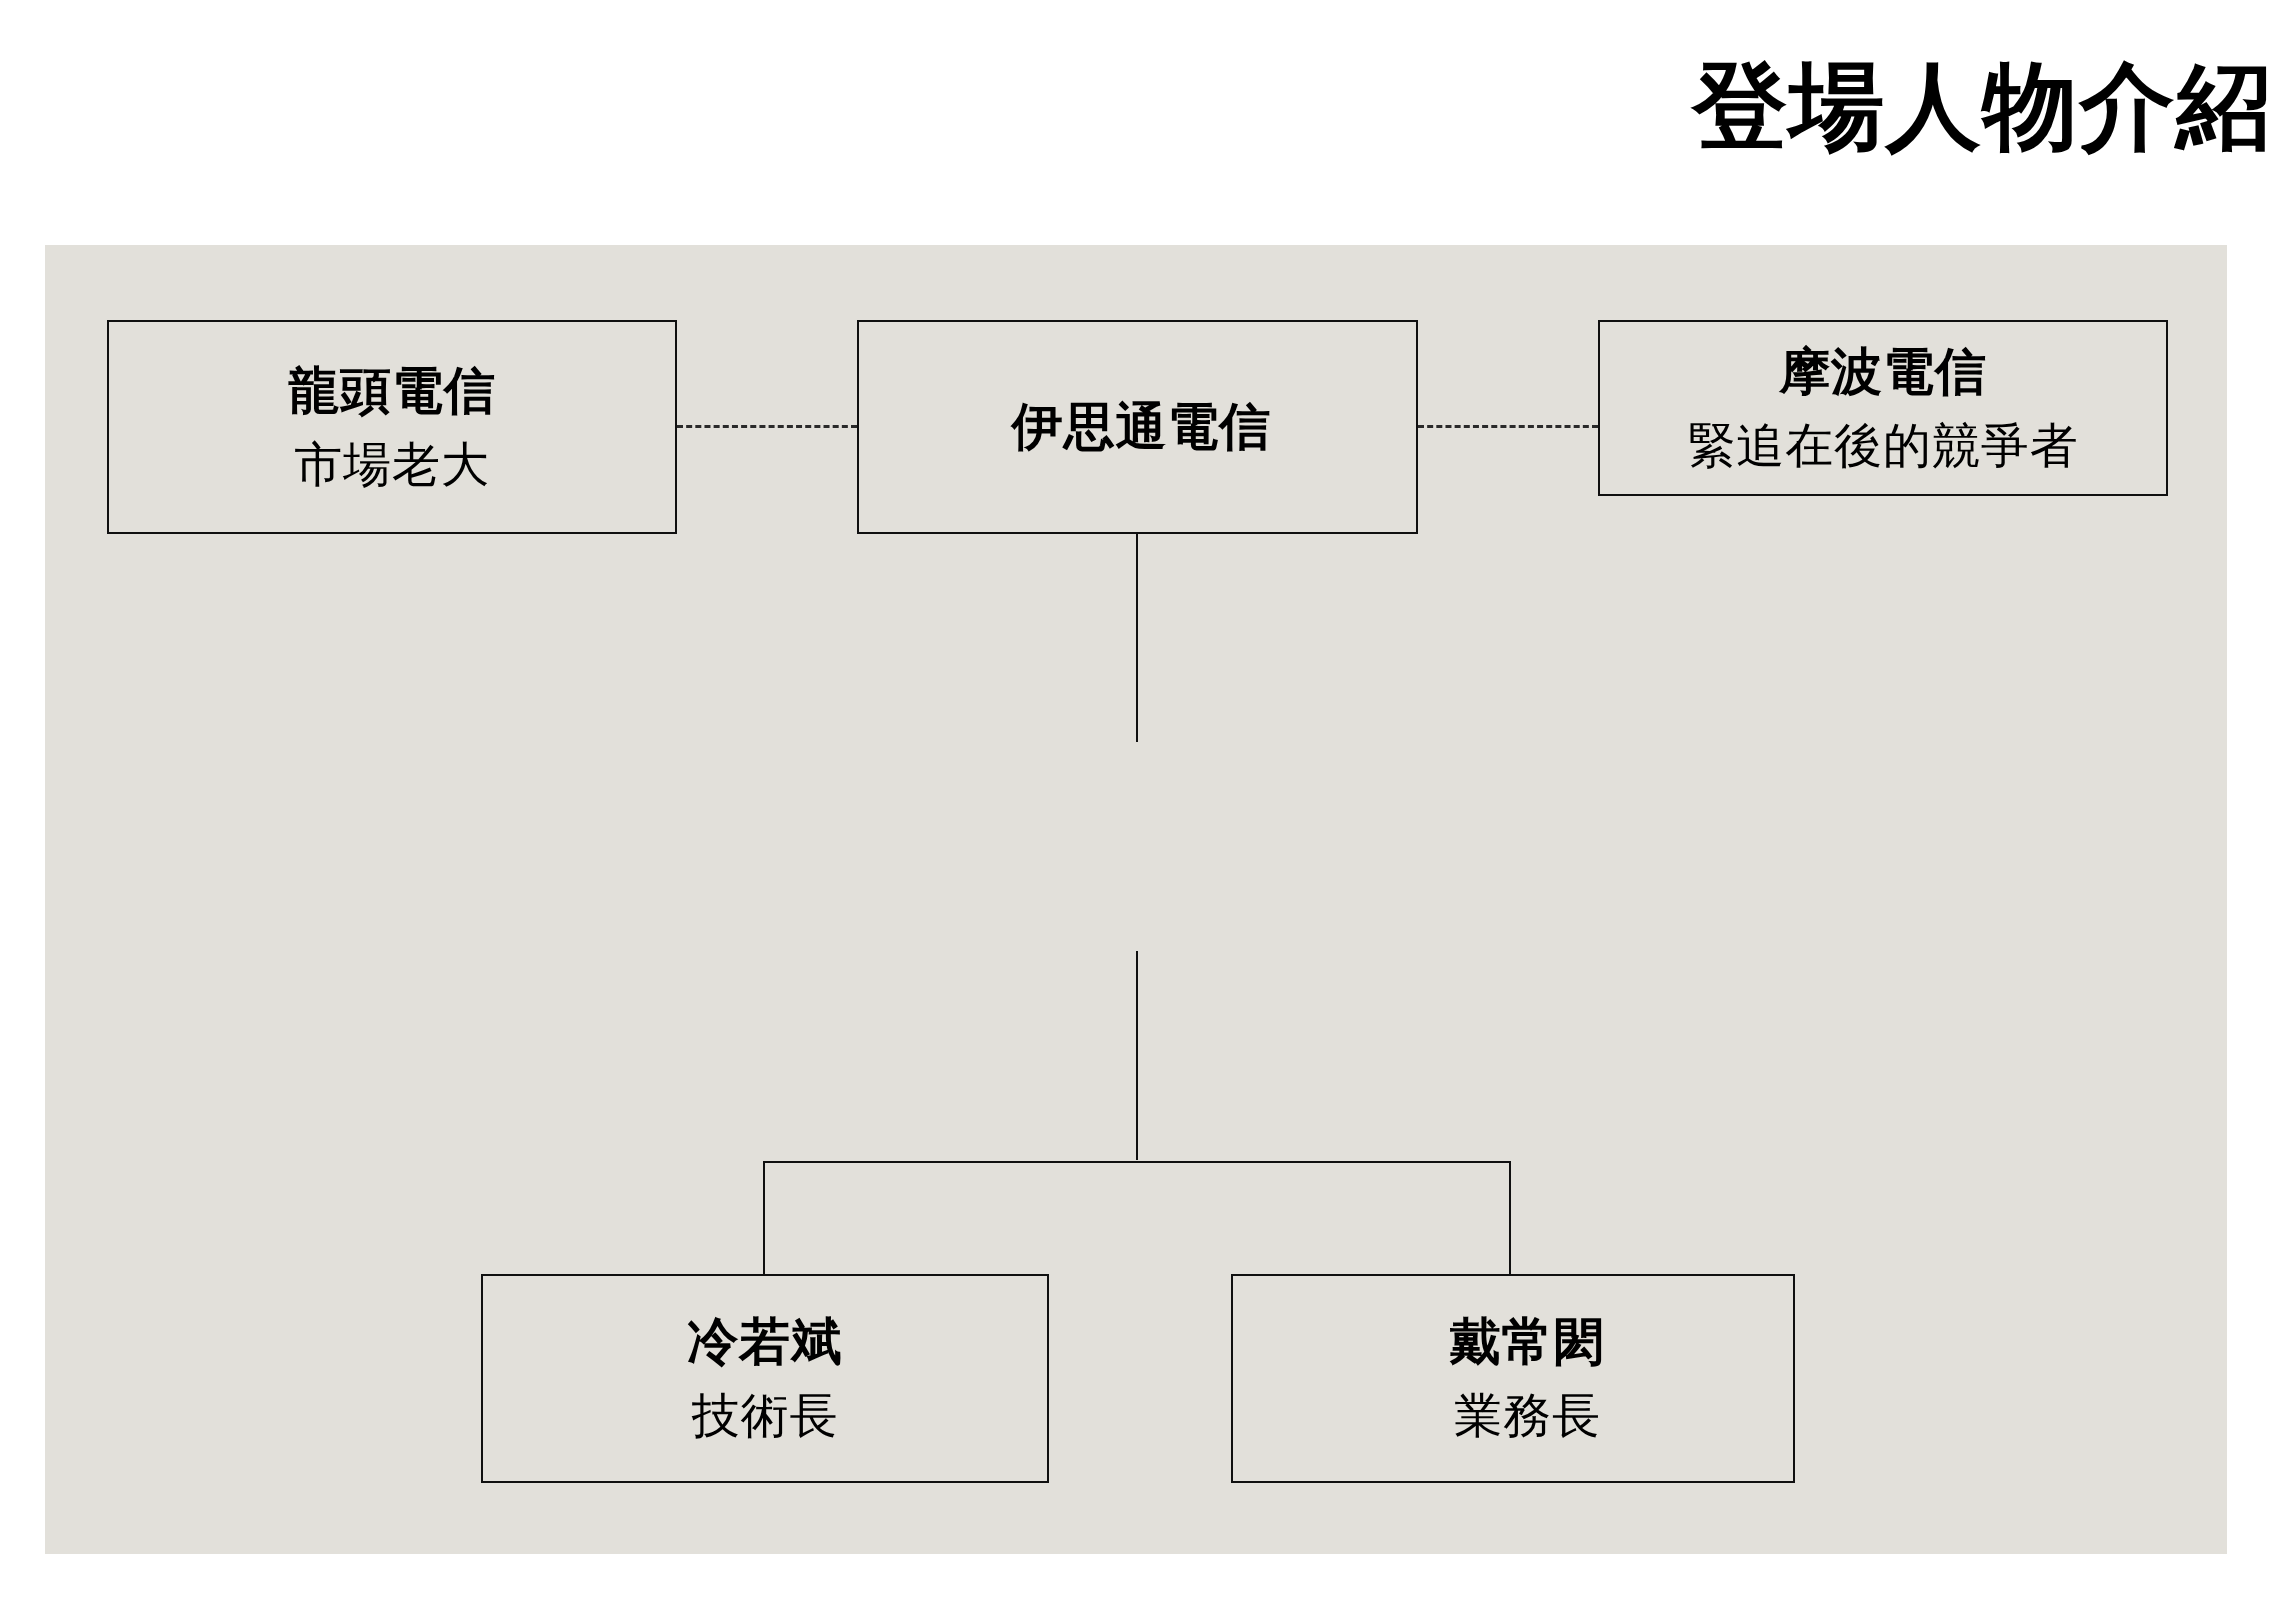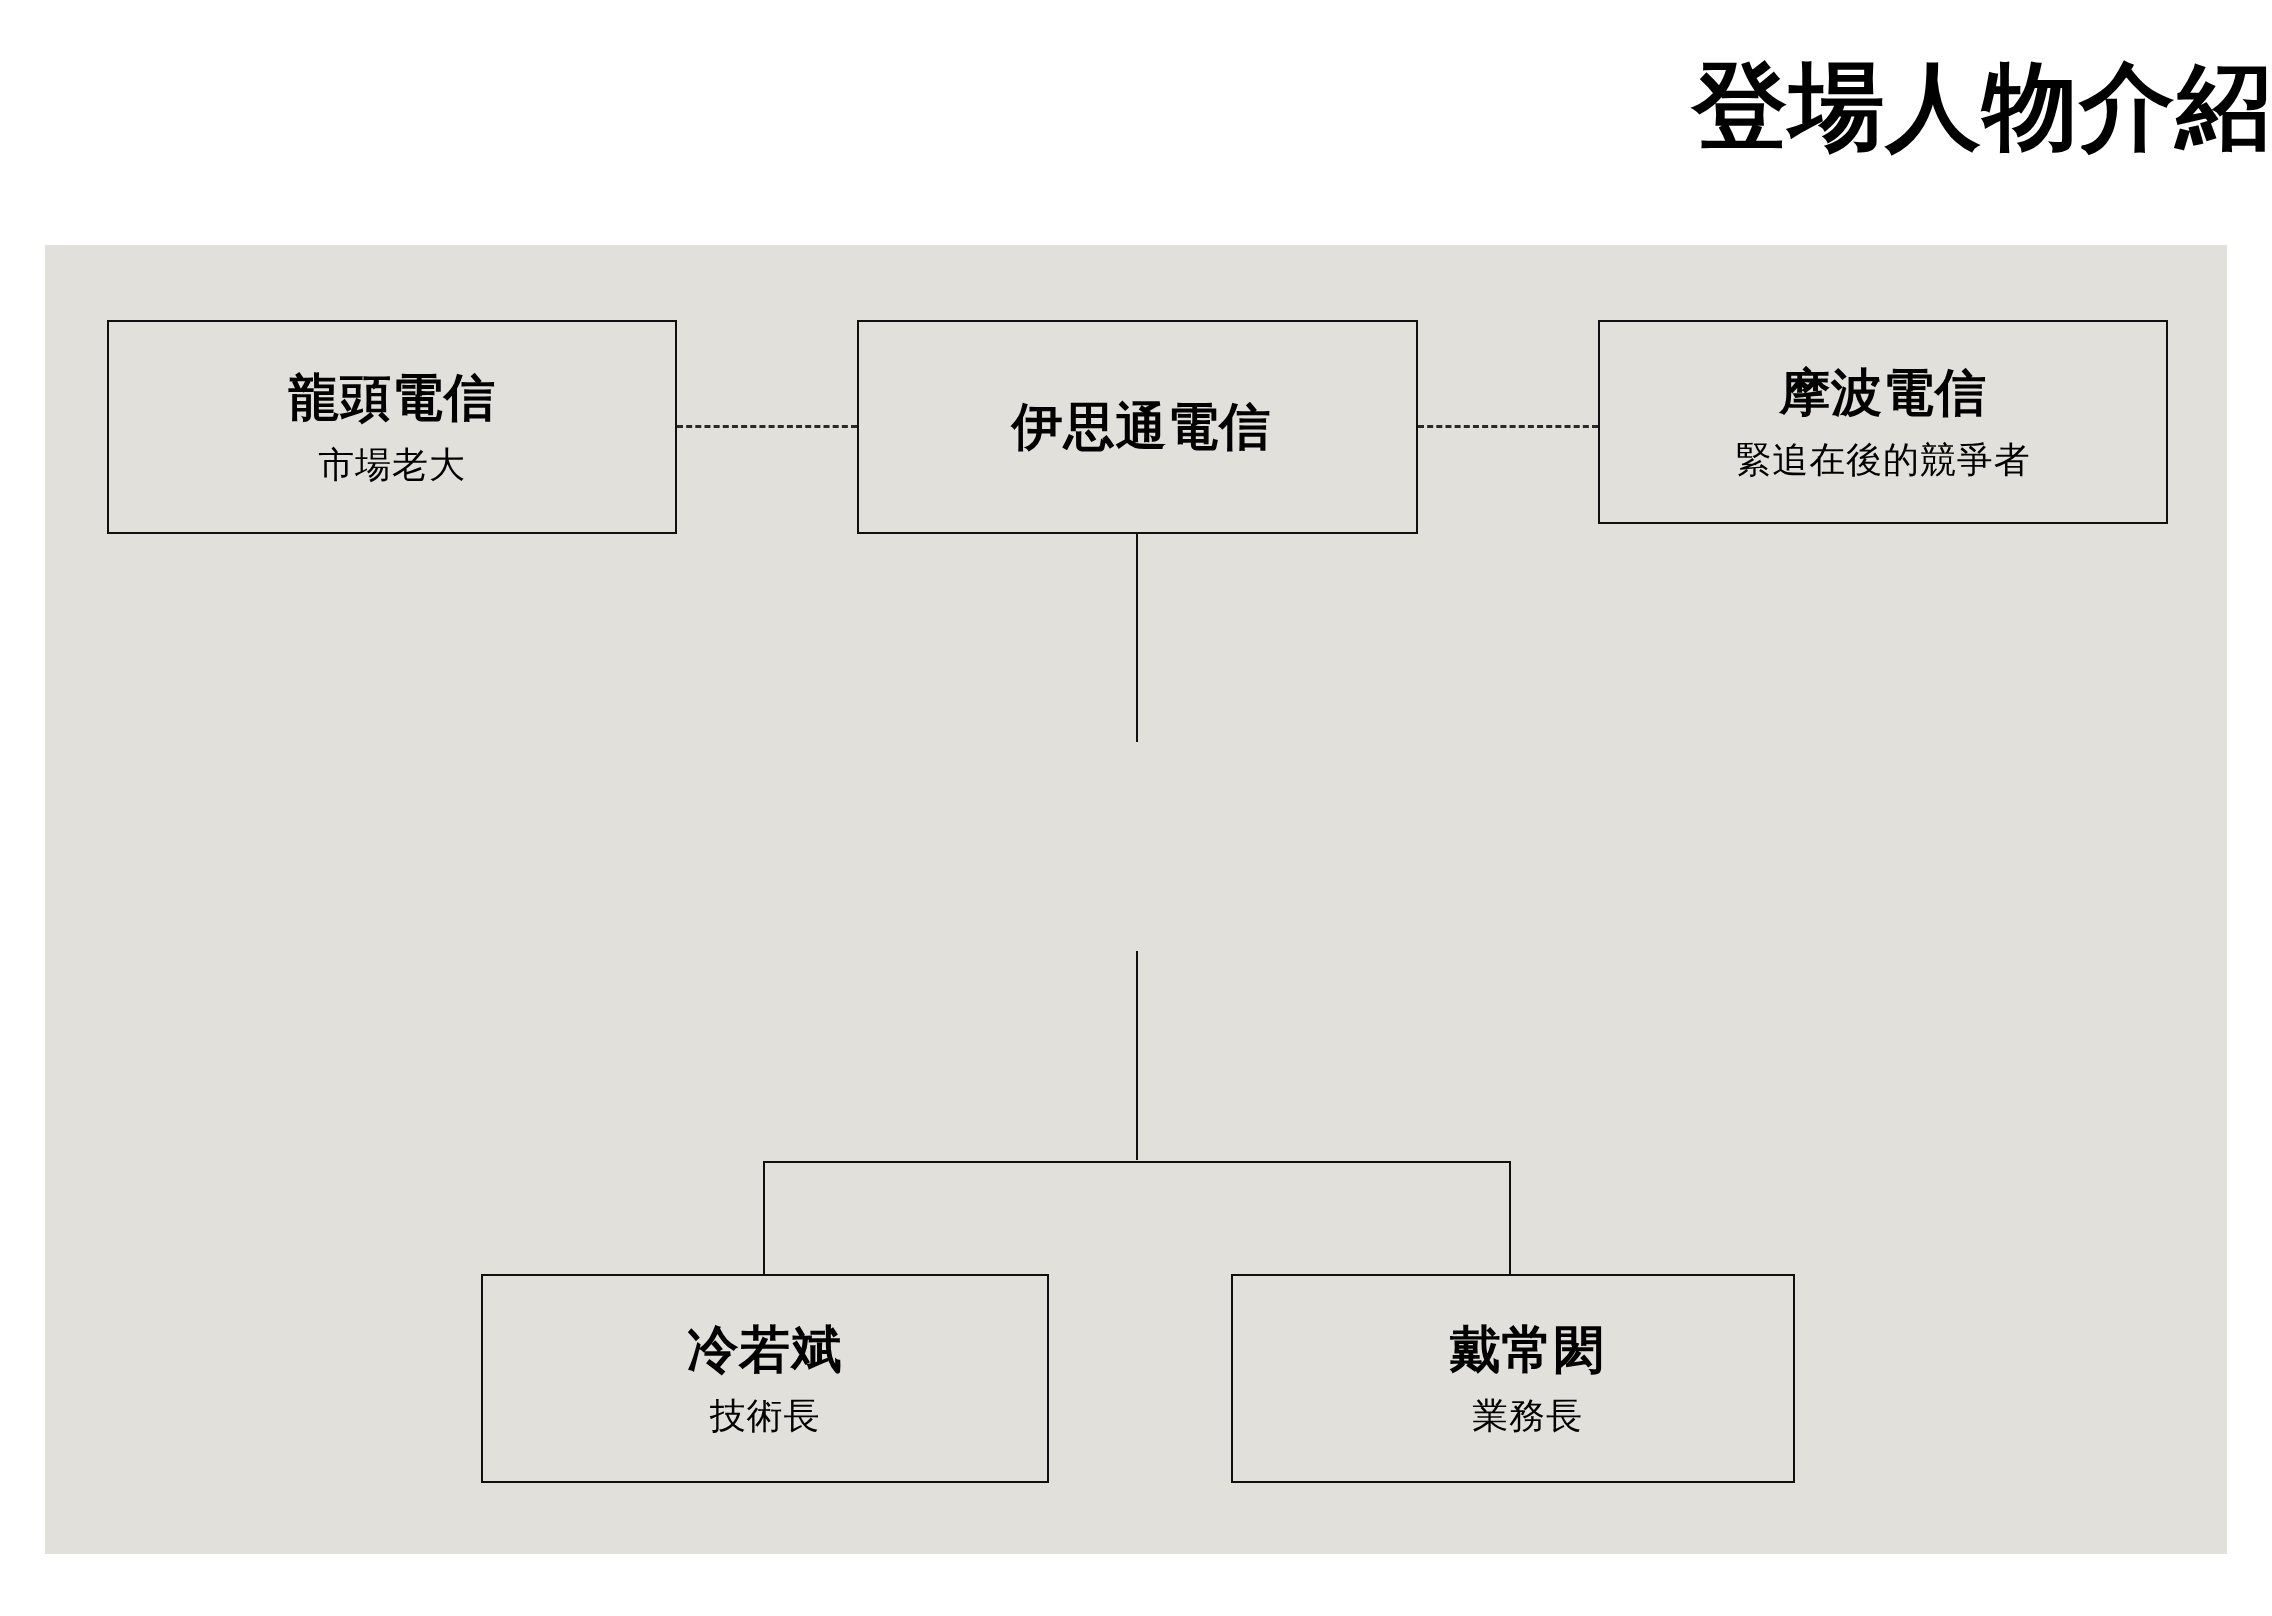--- a/index.html
+++ b/index.html
@@ -56,35 +56,35 @@
     z-index: 3;
   }
   .node .node-name {
     font-size: 51px;
     font-weight: bold;
     line-height: 1.18;
     letter-spacing: 0.9px;
     white-space: nowrap;
   }
   .node .node-role {
-    font-size: 36px;
+    font-size: 48px;
     font-weight: normal;
     line-height: 1.2;
     letter-spacing: 0.9px;
     margin-top: 14.5px;
     white-space: nowrap;
   }
   .node.single .node-name {
     margin-top: 0;
   }
 
   
   #node-leader   { left: 62px;   top: 75px;   width: 570px; height: 214px; }
   #node-center   { left: 812px;  top: 75px;   width: 561px; height: 214px; padding-left: 8px; }
-  #node-rival    { left: 1553px; top: 75px;   width: 570px; height: 204px; }
+  #node-rival    { left: 1553px; top: 75px;   width: 570px; height: 176px; }
   #node-gm       { left: 812px;  top: 497px;  width: 561px; height: 209px; }
   #node-cto      { left: 436px;  top: 1029px; width: 568px; height: 209px; }
   #node-cso      { left: 1186px; top: 1029px; width: 564px; height: 209px; padding-left: 29px; }
 
   
   .conn {
     position: absolute;
     z-index: 1;
   }
   .conn-v {

